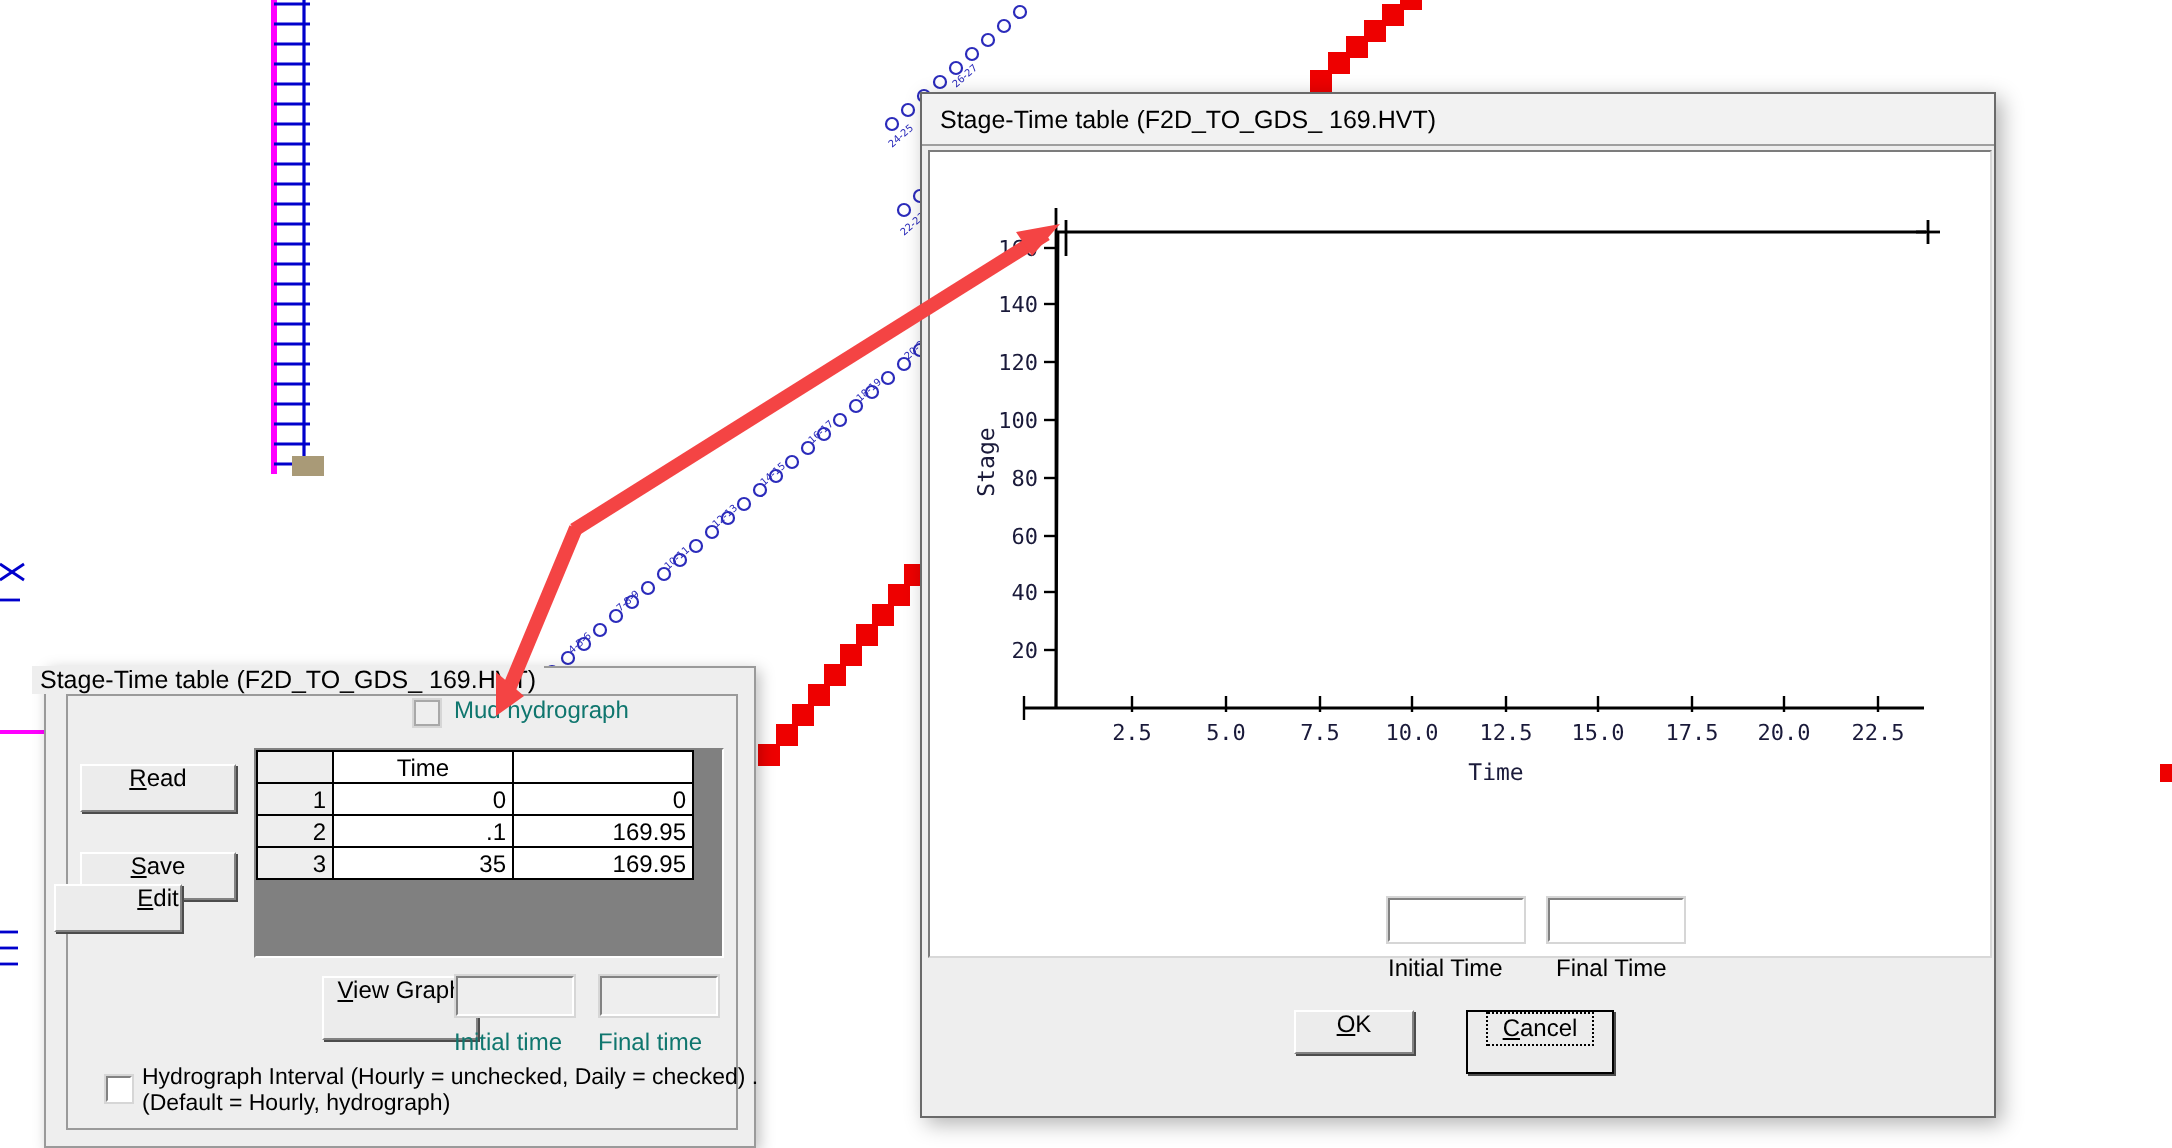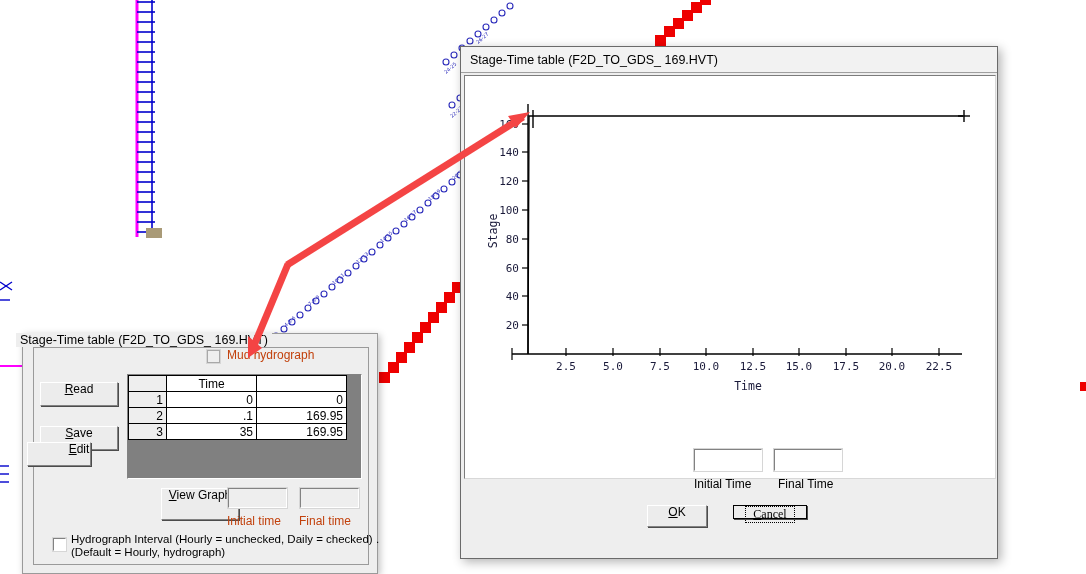--- a/index.html
+++ b/index.html
@@ -86,21 +86,21 @@
     box-sizing: border-box;
   }
   .field.disabled { background: #eeeeee; }
 
   .lbl {
     position: absolute;
     font-size: 12px;
     color: #000;
     white-space: nowrap;
   }
-  .lbl.dim { color: #c2410c; }
+  .lbl.dim { color: #0f766e; }
 
   .cbox {
     position: absolute;
     width: 13px; height: 13px;
     background: #ffffff;
     border-top: 1px solid #828282;
     border-left: 1px solid #828282;
     border-right: 1px solid #ffffff;
     border-bottom: 1px solid #ffffff;
     outline: 1px solid #d6d6d6;
@@ -479,21 +479,21 @@
 
 
   <div class="field" style="left:233px; top:402px; width:68px; height:22px;"></div>
   <div class="field" style="left:313px; top:402px; width:68px; height:22px;"></div>
   <div class="lbl" style="left:233px; top:430px;">Initial Time</div>
   <div class="lbl" style="left:317px; top:430px;">Final Time</div>
 
   <div class="btn" style="left:186px; top:458px; width:60px; height:22px;">
     <span><u>O</u><span>K</span></span>
   </div>
-  <div class="btn focused" style="left:272px; top:458px; width:74px; height:14px;font-family:Liberation Serif, serif;">
+  <div class="btn focused" style="left:272px; top:458px; width:74px; height:32px;">
     <span class="inner-focus"><u>C</u><span>ancel</span></span>
   </div>
 </div>
 
 <svg id="annotation-arrow" viewBox="0 0 1086 574" xmlns="http://www.w3.org/2000/svg">
   <g stroke="#f44444" stroke-width="7" fill="none" stroke-linecap="butt">
     <line x1="253" y1="348" x2="288" y2="264"></line>
     <line x1="287" y1="265" x2="523" y2="117"></line>
   </g>
 

